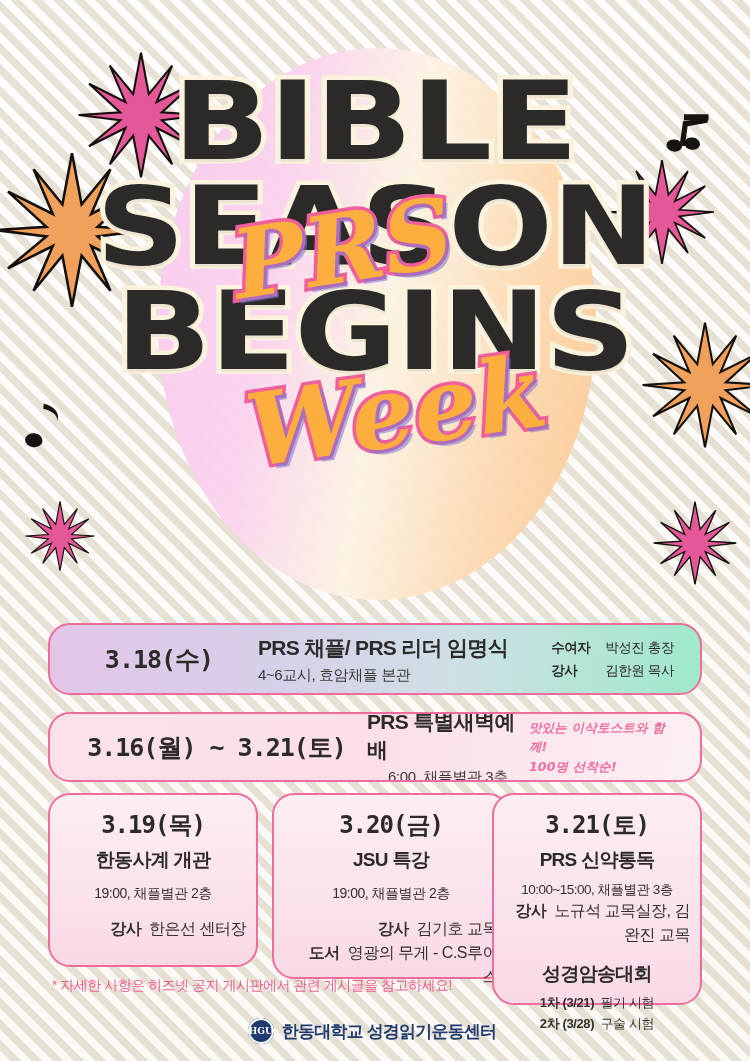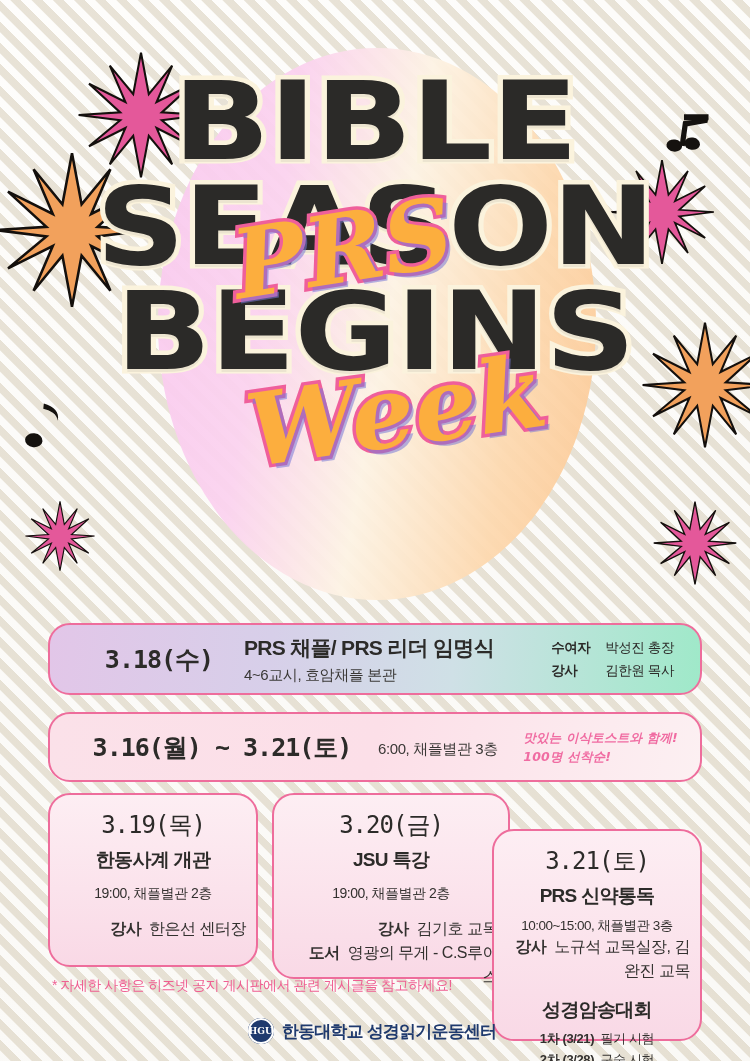--- a/index.html
+++ b/index.html
@@ -76,45 +76,45 @@
   }
   .b-date{
     font-family:"DejaVu Sans Mono","Liberation Mono",monospace;
     font-weight:700;color:#2c2b29;letter-spacing:-1px;
   }
   .box1 .b-date{font-size:25px;margin-left:24px;width:170px;text-align:center;}
   .box2 .b-date{font-size:25px;margin-left:22px;width:300px;text-align:center;}
   .b-mid{display:flex;flex-direction:column;justify-content:center;}
   .b-title{font-size:21px;font-weight:700;color:#2c2b29;letter-spacing:-.7px;}
   .b-sub{font-size:15px;color:#3a3836;margin-top:4px;letter-spacing:-.4px;}
-  .box1 .b-mid{}
+  .box1 .b-mid{margin-left:14px;}
   .box2 .b-mid{margin-left:6px;align-items:center;}
   .b-right{margin-left:auto;margin-right:26px;display:flex;flex-direction:column;gap:5px;}
   .kv{display:flex;gap:12px;font-size:13.5px;color:#2c2b29;letter-spacing:-.4px;}
   .kv .k{font-weight:700;width:42px;}
   .hand{
     margin-left:auto;margin-right:22px;
     color:#f06ca2;font-size:12.5px;font-weight:700;
     font-family:"DejaVu Sans","Liberation Sans",sans-serif;
     font-style:italic;line-height:1.55;letter-spacing:.2px;text-align:left;
   }
 
   
   .card{
     position:absolute;box-sizing:border-box;
     border:2px solid #ee6d9c;border-radius:22px;
     background:linear-gradient(180deg,#fdeef3 0%,#fbe3ec 55%,#f9d9e6 100%);
     text-align:center;padding:14px 10px 10px;
   }
   .card1{left:48px;top:793px;width:210px;height:174px;}
   .card2{left:272px;top:793px;width:238px;height:186px;}
-  .card3{left:492px;top:793px;width:210px;height:212px;margin-top:36px;}
+  .card3{left:492px;top:793px;width:210px;height:212px;}
   .c-date{
     font-family:"DejaVu Sans Mono","Liberation Mono",monospace;
-    font-weight:400;font-size:24px;color:#2c2b29;letter-spacing:-1px;
+    font-weight:700;font-size:24px;color:#2c2b29;letter-spacing:-1px;
   }
   .c-title{font-size:19px;font-weight:700;color:#2c2b29;margin-top:6px;letter-spacing:-.7px;}
   .c-when{font-size:14px;color:#33312f;margin-top:12px;letter-spacing:-.5px;}
   .c-when.tight{margin-top:8px;font-size:13.5px;}
   .c-line{font-size:16px;color:#33312f;letter-spacing:-.5px;line-height:1.5;text-align:right;}
   .c-meta{margin-top:14px;}
   .c-meta .c-line .k{font-weight:700;}
   .c-sub-title{font-size:19px;font-weight:700;color:#2c2b29;margin-top:14px;letter-spacing:-.7px;}
   .c-sub-list{margin-top:6px;font-size:13px;color:#33312f;line-height:1.6;letter-spacing:-.4px;}
   .c-sub-list b{font-weight:700;}
@@ -196,20 +196,21 @@
       <div class="kv">
         <span class="k">강사</span>
         <span class="v">김한원 목사</span>
       </div>
     </div>
   </div>
 
   <div class="rowbox box2">
     <div class="b-date">3.16(월) ~ 3.21(토)</div>
     <div class="b-mid">
+      <div class="b-title">PRS 특별새벽예배</div>
       <div class="b-sub">6:00, 채플별관 3층</div>
     </div>
     <div class="hand">
       <div>맛있는 이삭토스트와 함께!</div>
       <div>100명 선착순!</div>
     </div>
   </div>
 
   <div class="card card1">
     <div class="c-date">3.19(목)</div>

